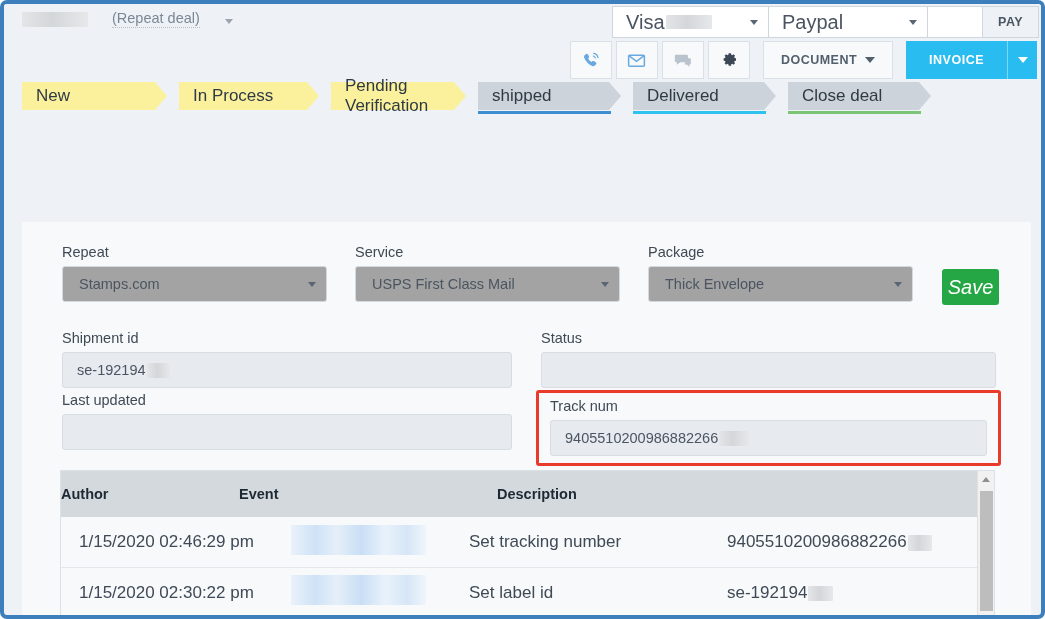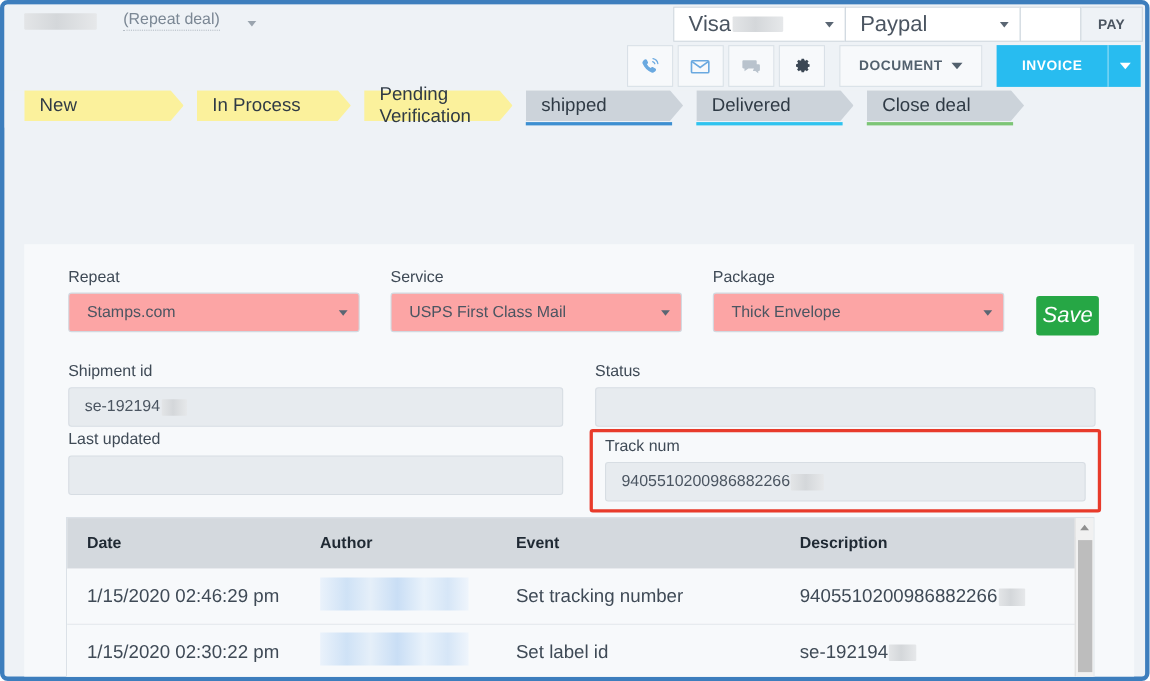--- a/index.html
+++ b/index.html
@@ -196,21 +196,21 @@
     left: 18px; top: 218px;
     width: 1009px; height: 397px;
     background: #f7f9fb;
   }
 
   .field-label {
     font-size: 14.5px; color: #3f4a56;
     margin-bottom: 6px;
   }
   .dropdown {
-    height: 36px; background: #fca5a5;
+    height: 36px; background: #a3a3a3;
     border: 1px solid #d2d9e0;
     border-radius: 3px;
     display: flex; align-items: center;
     padding: 0 10px 0 16px;
     font-size: 14.5px; color: #4b5561;
     position: relative;
     cursor: pointer;
   }
   .readonly-field {
     height: 36px;
@@ -481,21 +481,20 @@
       <div class="field-label">Track num</div>
       <div class="readonly-field">
         <span>9405510200986882266</span>
         <span class="redact" id="track-redact"></span>
       </div>
     </div>
 
     <div id="history-table">
       <div id="table-scroll-area">
         <div class="t-row" id="table-header">
-          <div class="col-date">Date</div>
           <div class="col-author">Author</div>
           <div class="col-event">Event</div>
           <div class="col-desc">Description</div>
         </div>
         <div id="table-body">
             <div class="t-row t-body-row">
               <div class="col-date">1/15/2020 02:46:29 pm</div>
               <div class="col-author"><span class="author-redact"></span></div>
               <div class="col-event">Set tracking number</div>
               <div class="col-desc"><span>9405510200986882266</span><span class="redact desc-redact-lg"></span></div>

